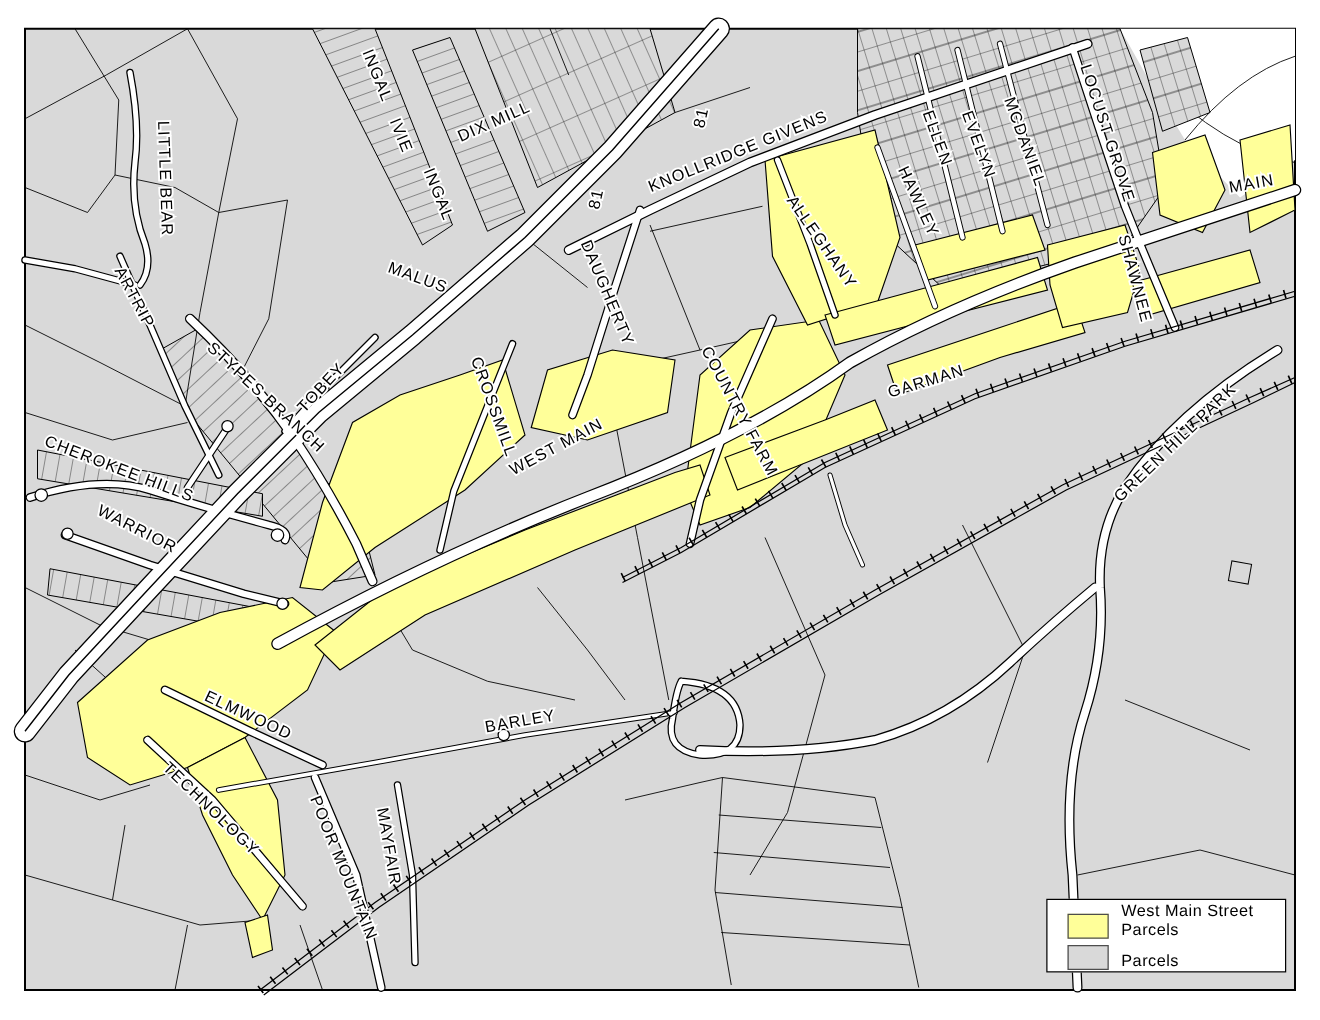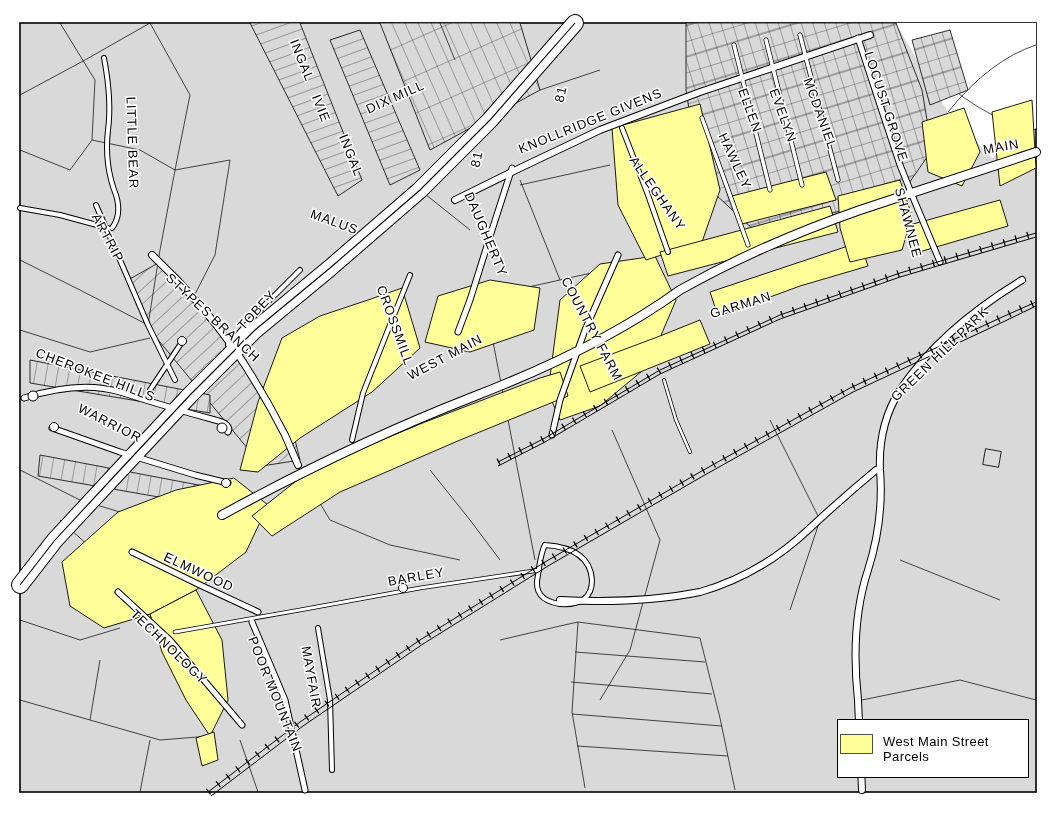--- a/index.html
+++ b/index.html
@@ -9,21 +9,21 @@
   .pline{stroke:#000;stroke-width:0.7;fill:none;}
   .ypar{fill:#ffff99;stroke:#000;stroke-width:0.9;}
   .rc{stroke:#000;fill:none;stroke-linecap:round;stroke-linejoin:round;}
   .rw{stroke:#fff;fill:none;stroke-linecap:round;stroke-linejoin:round;}
   .rr-line{stroke:#000;stroke-width:1;fill:none;}
   .rr-ticks{stroke:#000;stroke-width:7;fill:none;stroke-dasharray:1.3 11;}
   #street-labels text{font-family:"Liberation Sans",sans-serif;font-size:13px;letter-spacing:1px;
           fill:#000;stroke:#fff;stroke-width:3px;paint-order:stroke;text-anchor:middle;}
   .legend{position:absolute;left:837px;top:719px;width:190px;height:57px;background:#fff;
           border:1px solid #000;display:flex;flex-direction:column;justify-content:center;gap:5px;z-index:5;}
-  .legend-row{display:flex;align-items:flex-start;gap:10px;padding-left:2px;}
+  .legend-row{display:flex;align-items:flex-end;gap:10px;padding-left:16px;}
   .legend-swatch{width:33px;height:20px;border:1px solid #4d4d4d;box-sizing:border-box;flex:0 0 auto;}
   .legend-label{font-size:13px;color:#000;letter-spacing:0.4px;}
 </style>
 </head>
 <body>
 
 <div class="canvas">
 <svg width="1056" height="816" viewBox="0 0 1056 816">
   <defs>
     <pattern id="lotsA" patternUnits="userSpaceOnUse" width="13" height="400" patternTransform="rotate(-24)">
@@ -224,14 +224,18 @@
         <text x="307" y="678" transform="rotate(80 307 678)">MAYFAIR</text>
         <text x="417" y="581" transform="rotate(-10 417 581)">BARLEY</text>
       </g>
 </svg>
 
 <div class="legend">
   <div class="legend-row">
     <span class="legend-swatch" style="background: rgb(255, 255, 153);"></span>
     <span class="legend-label">West Main Street Parcels</span>
   </div>
+  <div class="legend-row">
+    <span class="legend-swatch" style="background: rgb(217, 217, 217);"></span>
+    <span class="legend-label">Parcels</span>
+  </div>
 </div>
 </div>
 
 </body></html>

